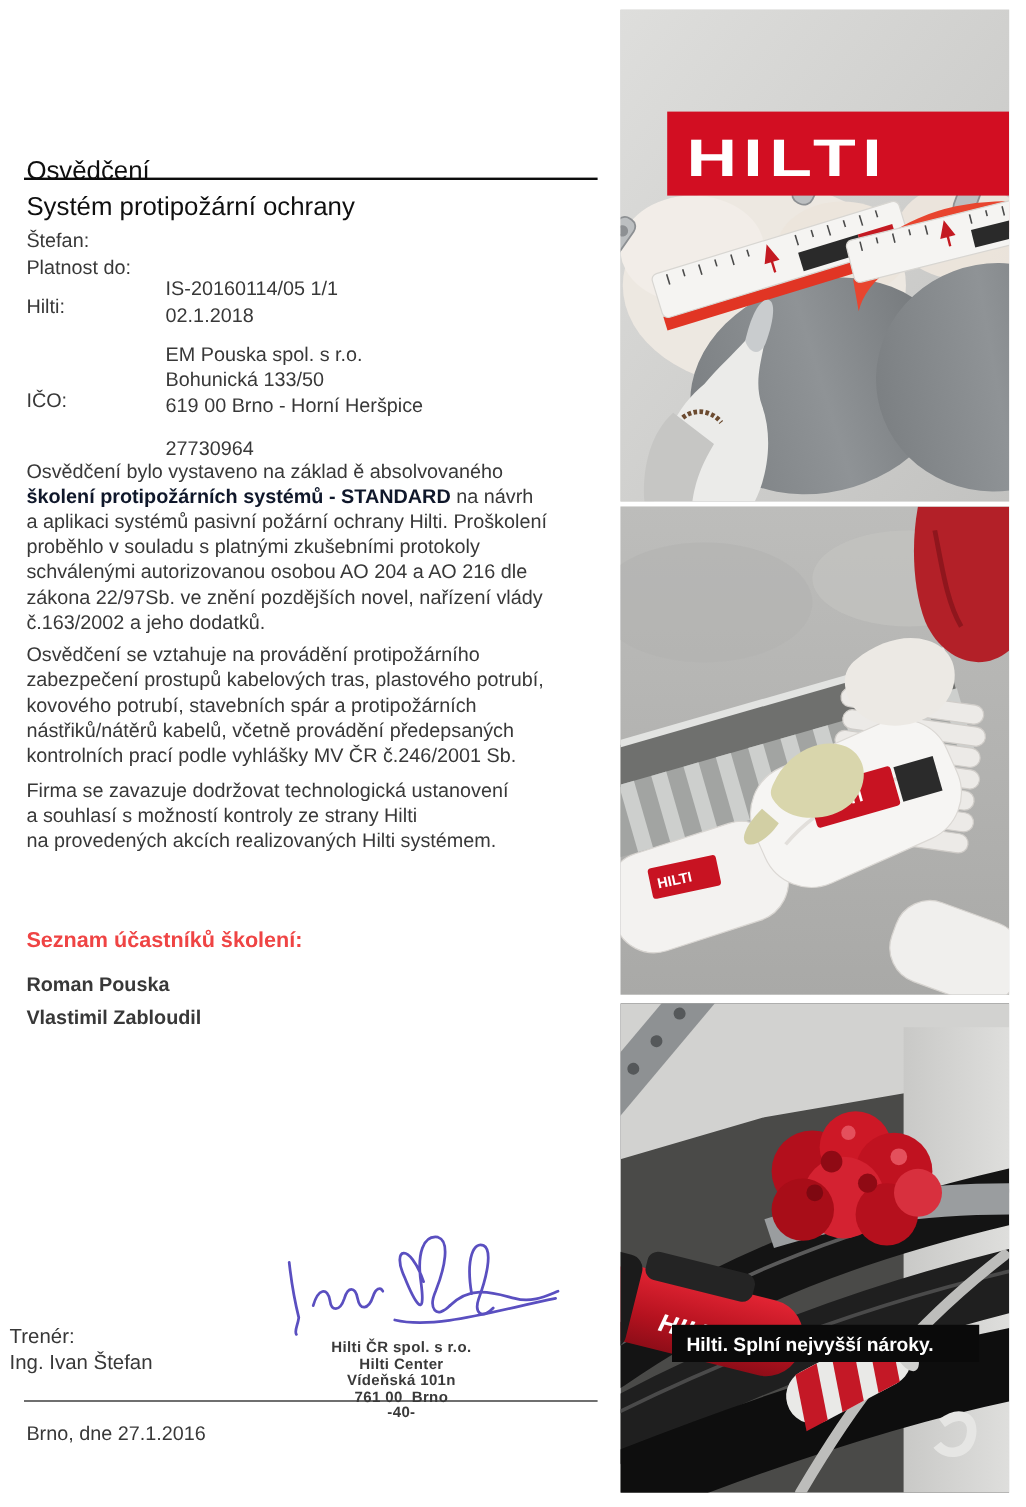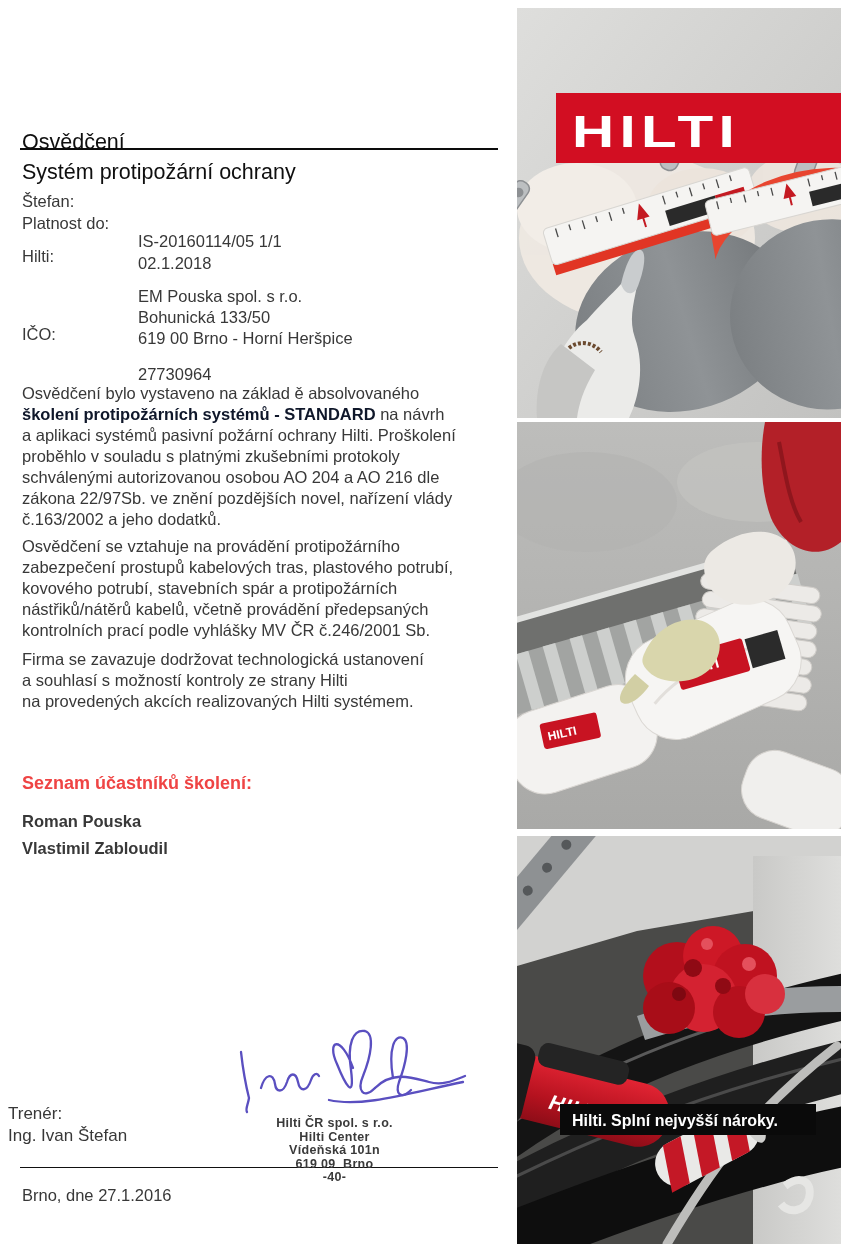--- a/index.html
+++ b/index.html
@@ -73,21 +73,21 @@
 <div class="abs participants-heading" style="top:773px">Seznam účastníků školení:</div>
 <div class="abs participant" style="top:811px">Roman Pouska</div>
 <div class="abs participant" style="top:838px">Vlastimil Zabloudil</div>
 
 <div class="abs trainer-label" style="top:1103px">Trenér:</div>
 <div class="abs trainer-name" style="top:1125px">Ing. Ivan Štefan</div>
 
 <div class="abs stamp-text">Hilti ČR spol. s r.o.
 Hilti Center
 Vídeňská 101n
-619 09  Brno
+761 00  Brno
 -40-</div>
 
 <svg class="abs signature-svg" width="235" height="105" viewBox="0 0 235 105">
   <g fill="none" stroke="#5a4fc0" stroke-width="2.3" stroke-linecap="round" stroke-linejoin="round">
     <path d="M8,26 C10,44 13,60 16,72 C15,79 12,83 14,86"></path>
     <path d="M28,62 C32,48 40,46 42,58 C43,66 50,68 54,56 C57,46 63,46 65,56 C67,66 74,66 78,54 C80,48 84,46 86,50"></path>
     <path d="M120,42 C108,8 93,14 104,38 C112,58 122,76 118,44 C114,18 120,3 132,5 C142,8 138,30 130,50 C124,64 130,74 142,62"></path>
     <path d="M160,52 C155,22 162,8 170,12 C178,16 172,40 166,56 C162,68 168,74 178,64"></path>
     <path d="M142,62 C160,44 180,52 196,56 C210,60 222,54 232,50"></path>
     <path d="M96,74 C130,82 180,66 230,56"></path>

